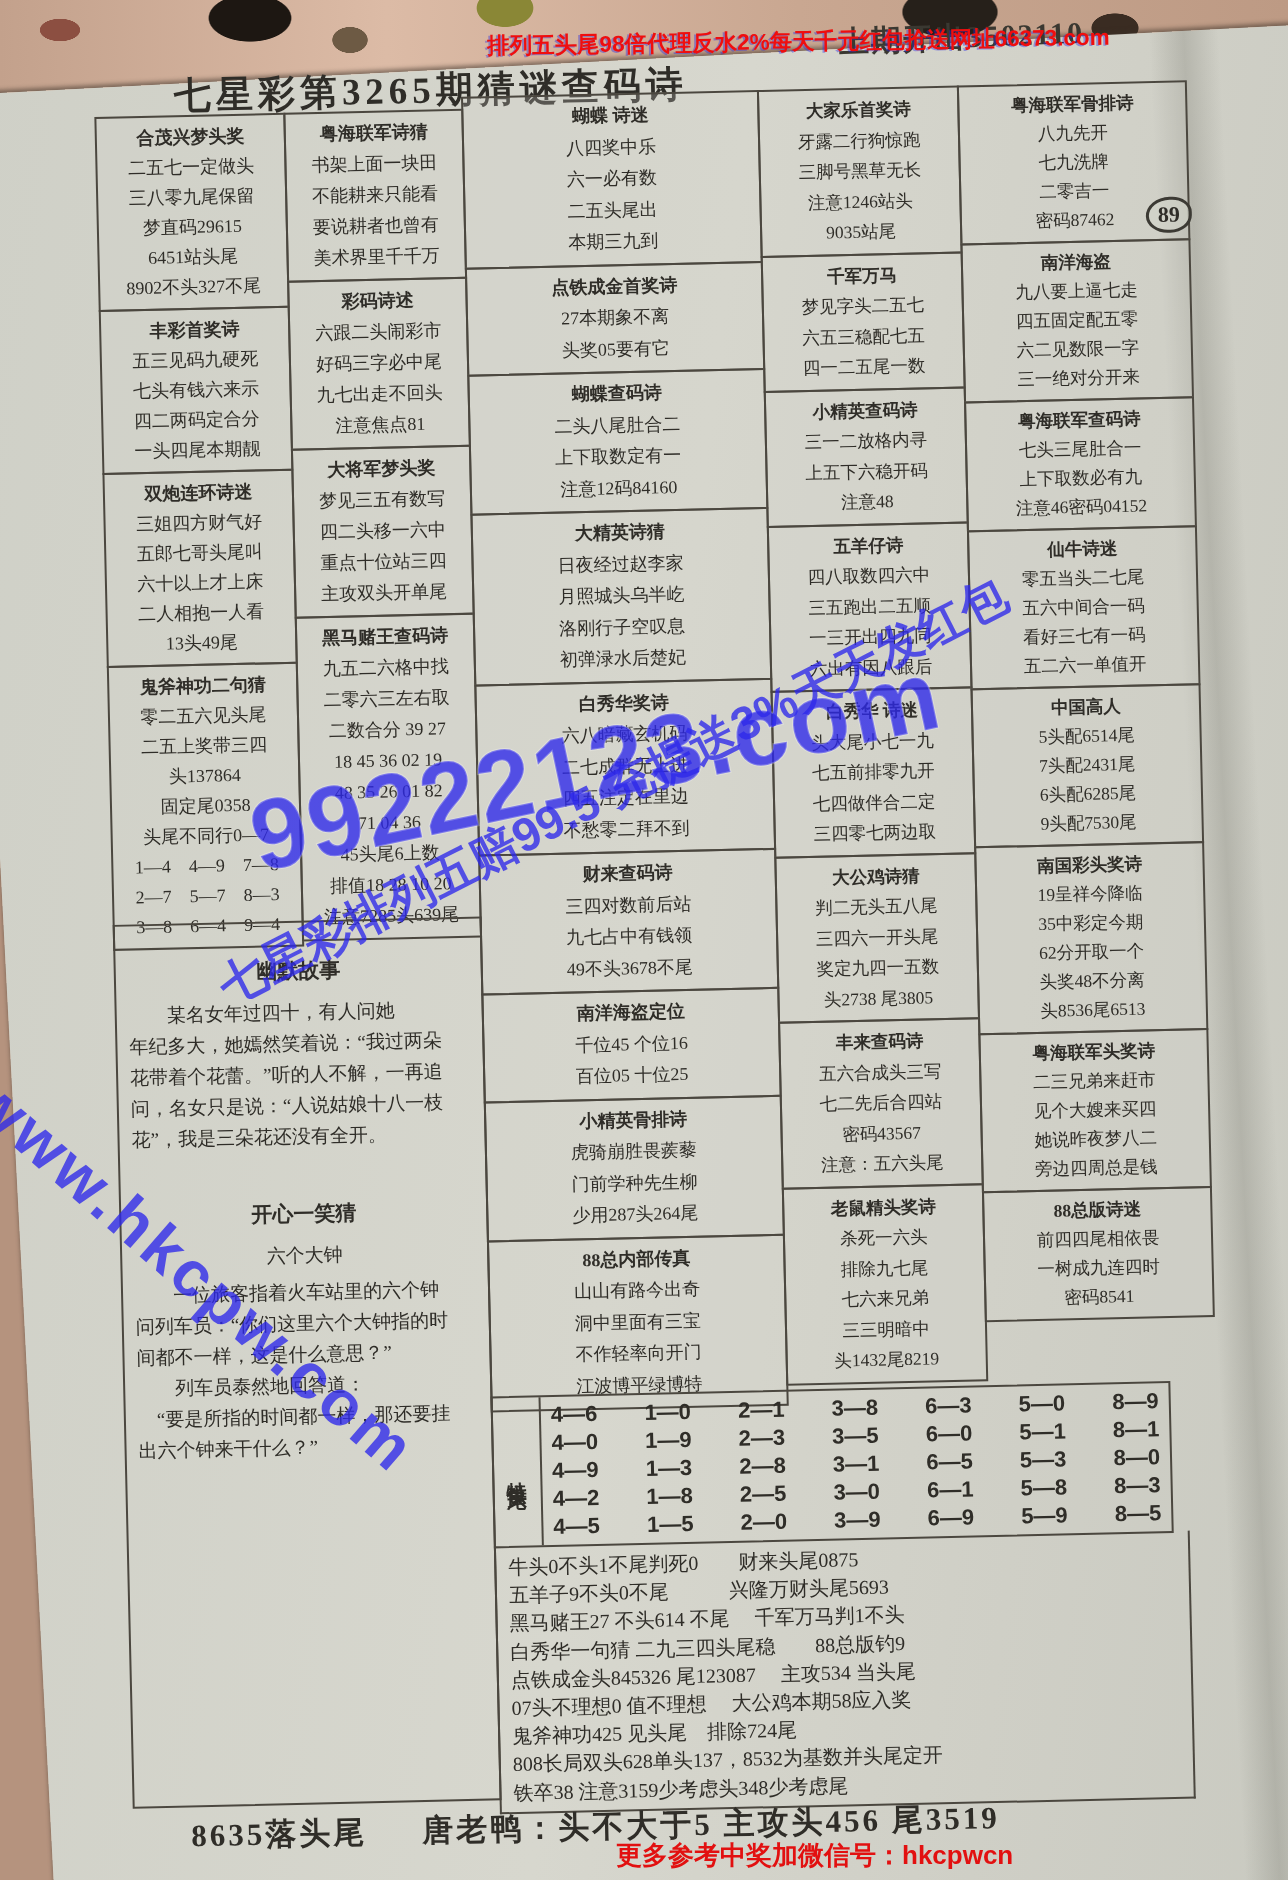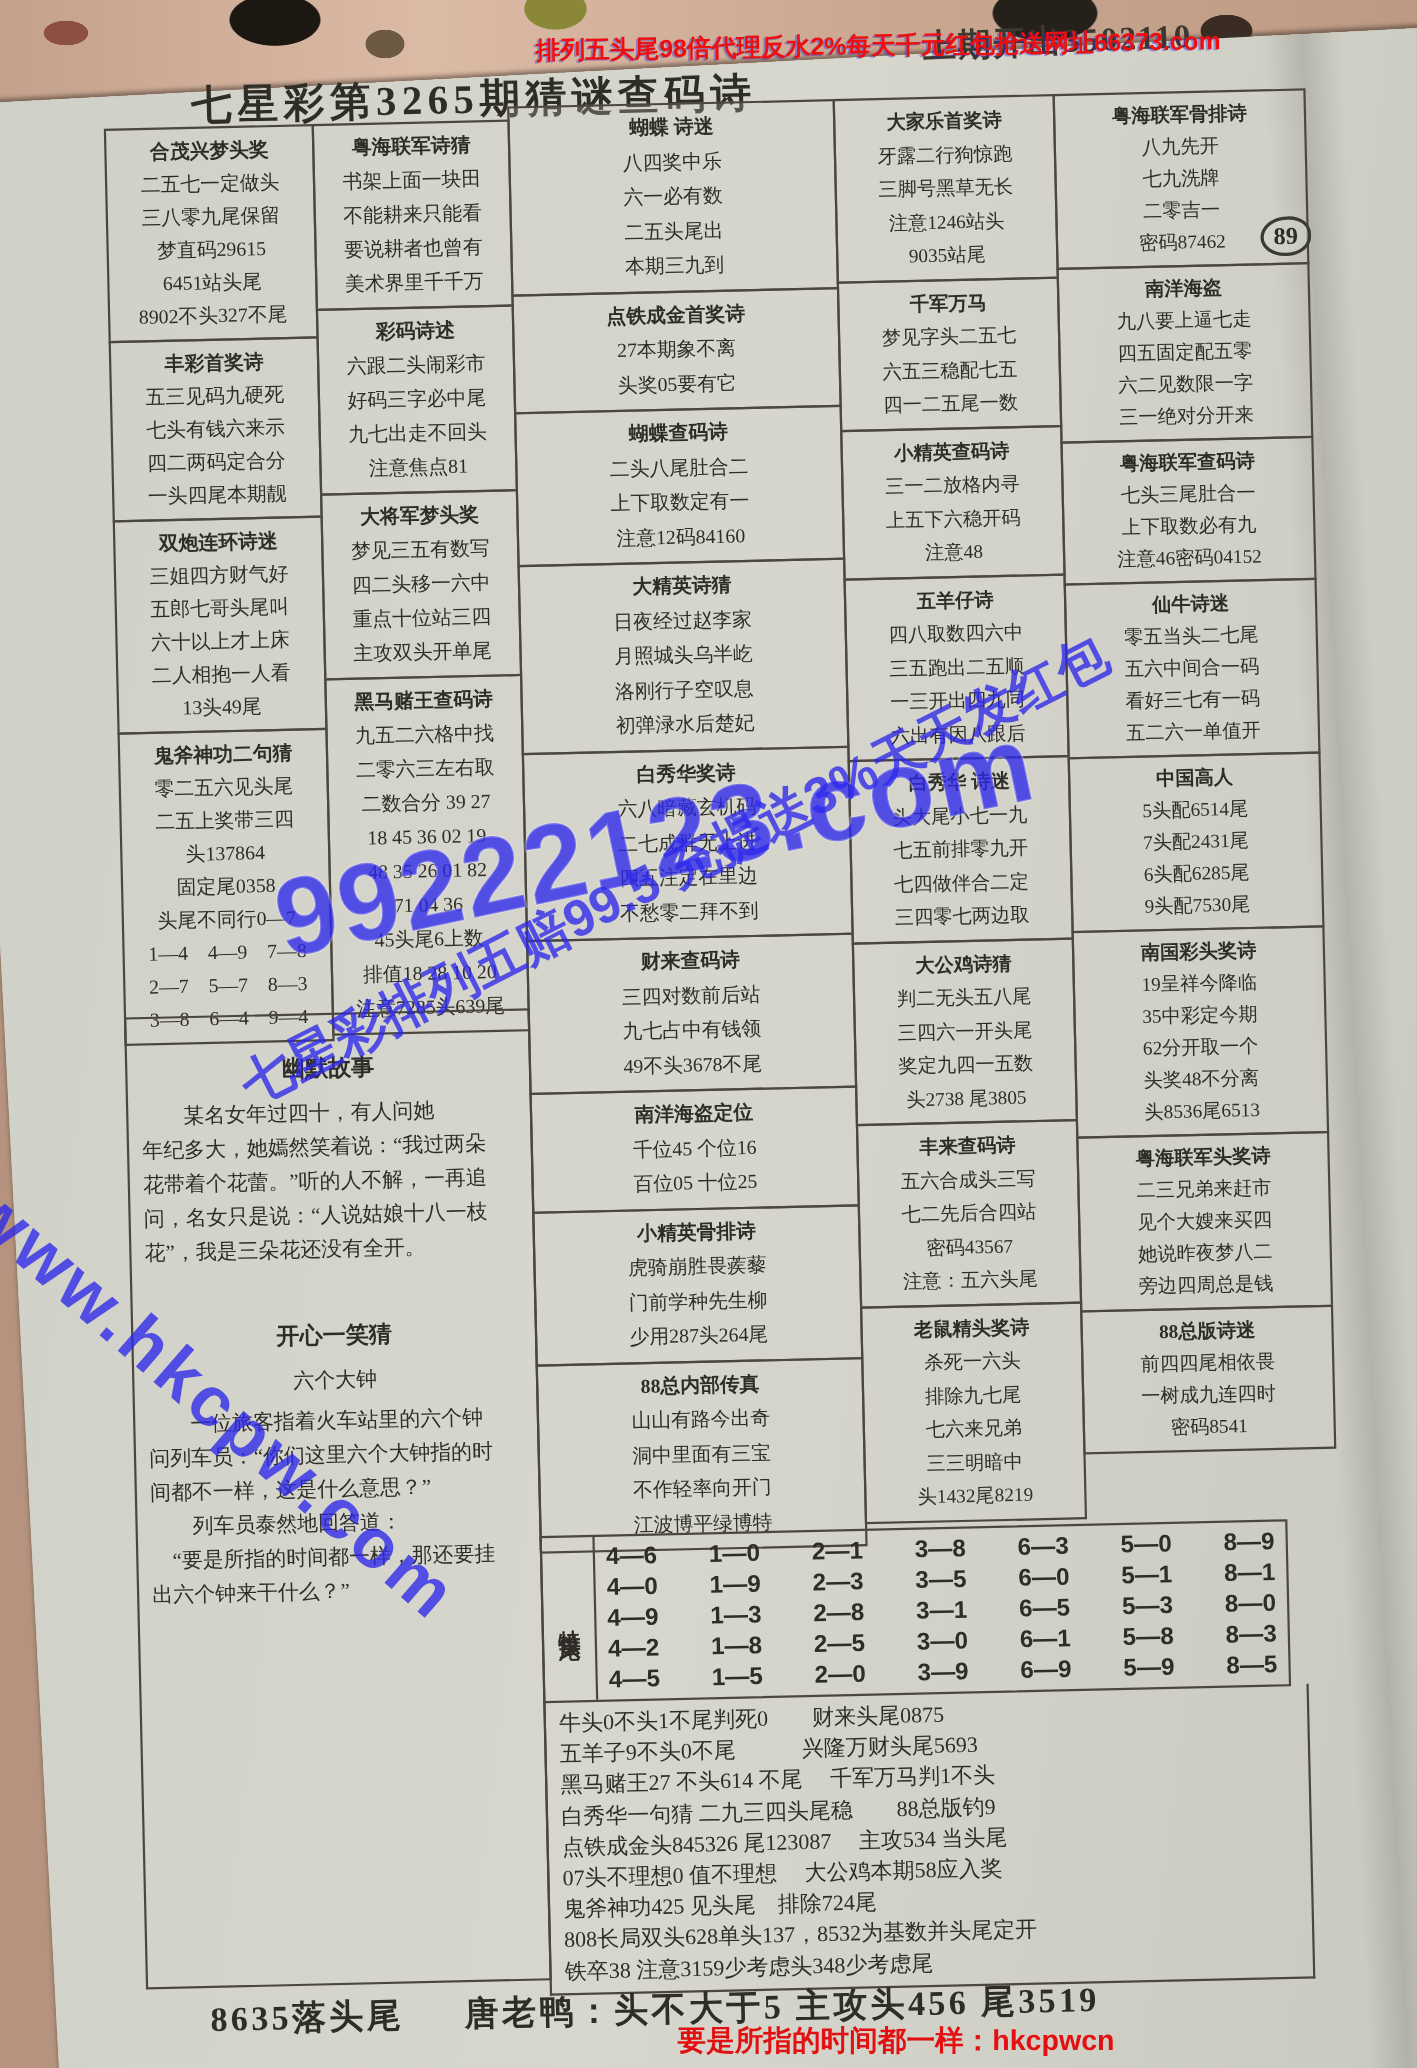--- a/index.html
+++ b/index.html
@@ -477,17 +477,17 @@
       <div class="note-line">铁卒38 注意3159少考虑头348少考虑尾</div>
     </div>
 
   <div class="footer-line">
     <span>8635落头尾</span>
     <span>唐老鸭：头不大于5 主攻头456 尾3519</span>
   </div>
 </div>
 
 <div class="red-top">排列五头尾98倍代理反水2%每天千元红包抢送网址66373.com</div>
-<div class="red-footer">要是所指的时间都一样：hkcpwcn</div>
+<div class="red-footer">更多参考中奖加微信号：hkcpwcn</div>
 
 <div class="wm wm-big">99222123.com</div>
 <div class="wm wm-diag">七星彩排列五赔99.5 充提送3%天天发红包</div>
 <div class="wm wm-site">www.hkcpw.com</div>
 
 </body></html>

